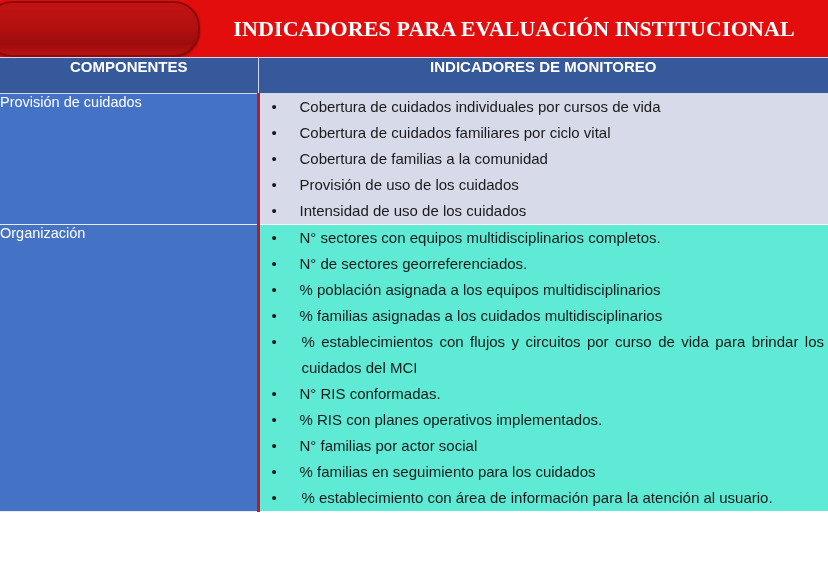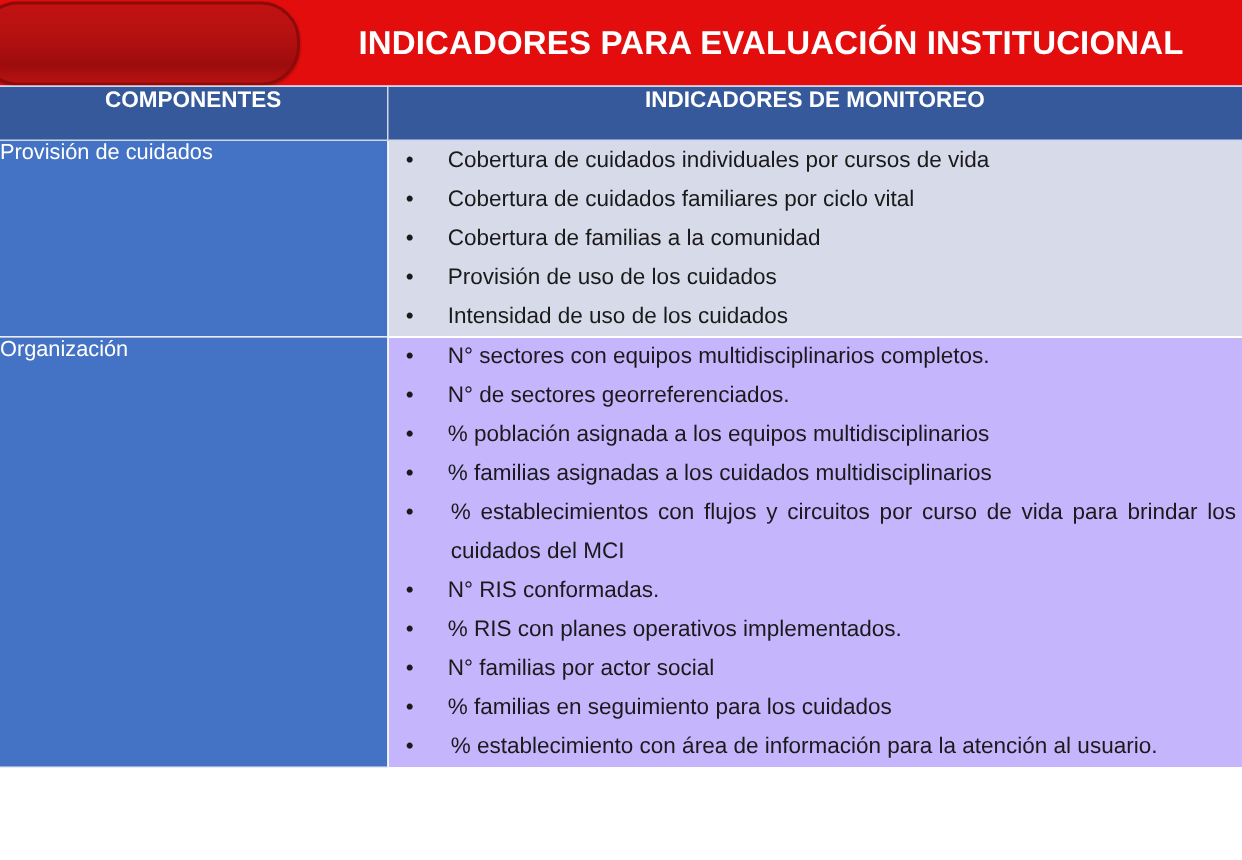--- a/index.html
+++ b/index.html
@@ -23,20 +23,21 @@
 
   
   .banner {
     position: absolute;
     left: 0;
     top: 0;
     width: 828px;
     height: 57px;
     background: #e30d0d;
     overflow: hidden;
+    font-family: Liberation Serif, serif;
   }
   .banner-tab {
     position: absolute;
     left: -14px;
     top: 1px;
     width: 210px;
     height: 52px;
     background: linear-gradient(to bottom, #c21212 0%, #b31010 45%, #9d0c0c 78%, #b81212 100%);
     border: 2px solid #8c0a0a;
     border-radius: 26px;
@@ -101,24 +102,24 @@
     border-bottom: 1px solid #e8ecf6;
     vertical-align: top;
   }
 
   
   .ind-cell {
     position: relative;
     padding: 7px 8px 8px 0;
     border-top: 1px solid #ffffff;
     border-bottom: 1px solid #ffffff;
-    border-left: 1px solid #b91c1c;
+    border-left: 3px solid #b91c1c;
   }
   .ind-cell.shade-a { background: #d6dae9; }
-  .ind-cell.shade-b { background: #c4b5fd; }
+  .ind-cell.shade-b { background: #5eead4; }
 
   ul.blist {
     margin: 0;
     padding: 0;
     list-style: none;
   }
   ul.blist > li {
     position: relative;
     padding-left: 40px;
     font-size: 15px;

